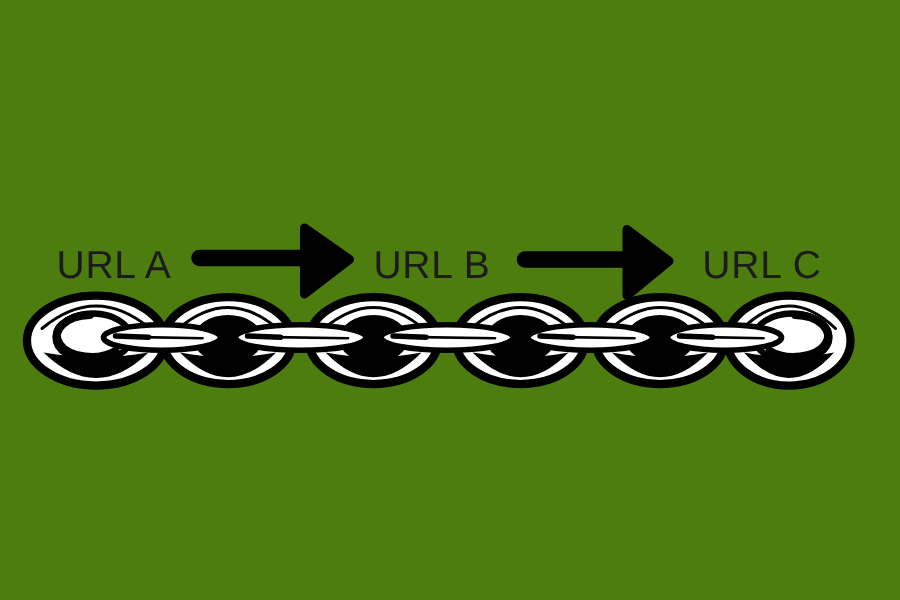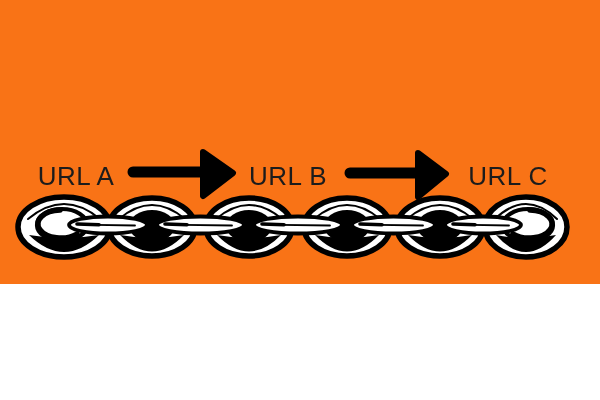--- a/index.html
+++ b/index.html
@@ -3,22 +3,22 @@
 <meta charset="utf-8">
 <style>
   html, body {
     margin: 0;
     padding: 0;
     background: #ffffff;
   }
   .canvas {
     position: relative;
     width: 600px;
-    height: 284px;
-    background: #f97316;
+    height: 400px;
+    background: #4d7c0f;
     overflow: hidden;
     text-decoration: underline;
   }
   svg { display: block; }
   .url-label {
     font-family: "Liberation Sans", sans-serif;
     font-size: 26px;
     letter-spacing: 0.5px;
     fill: #1c1c1c;
     text-anchor: middle;

